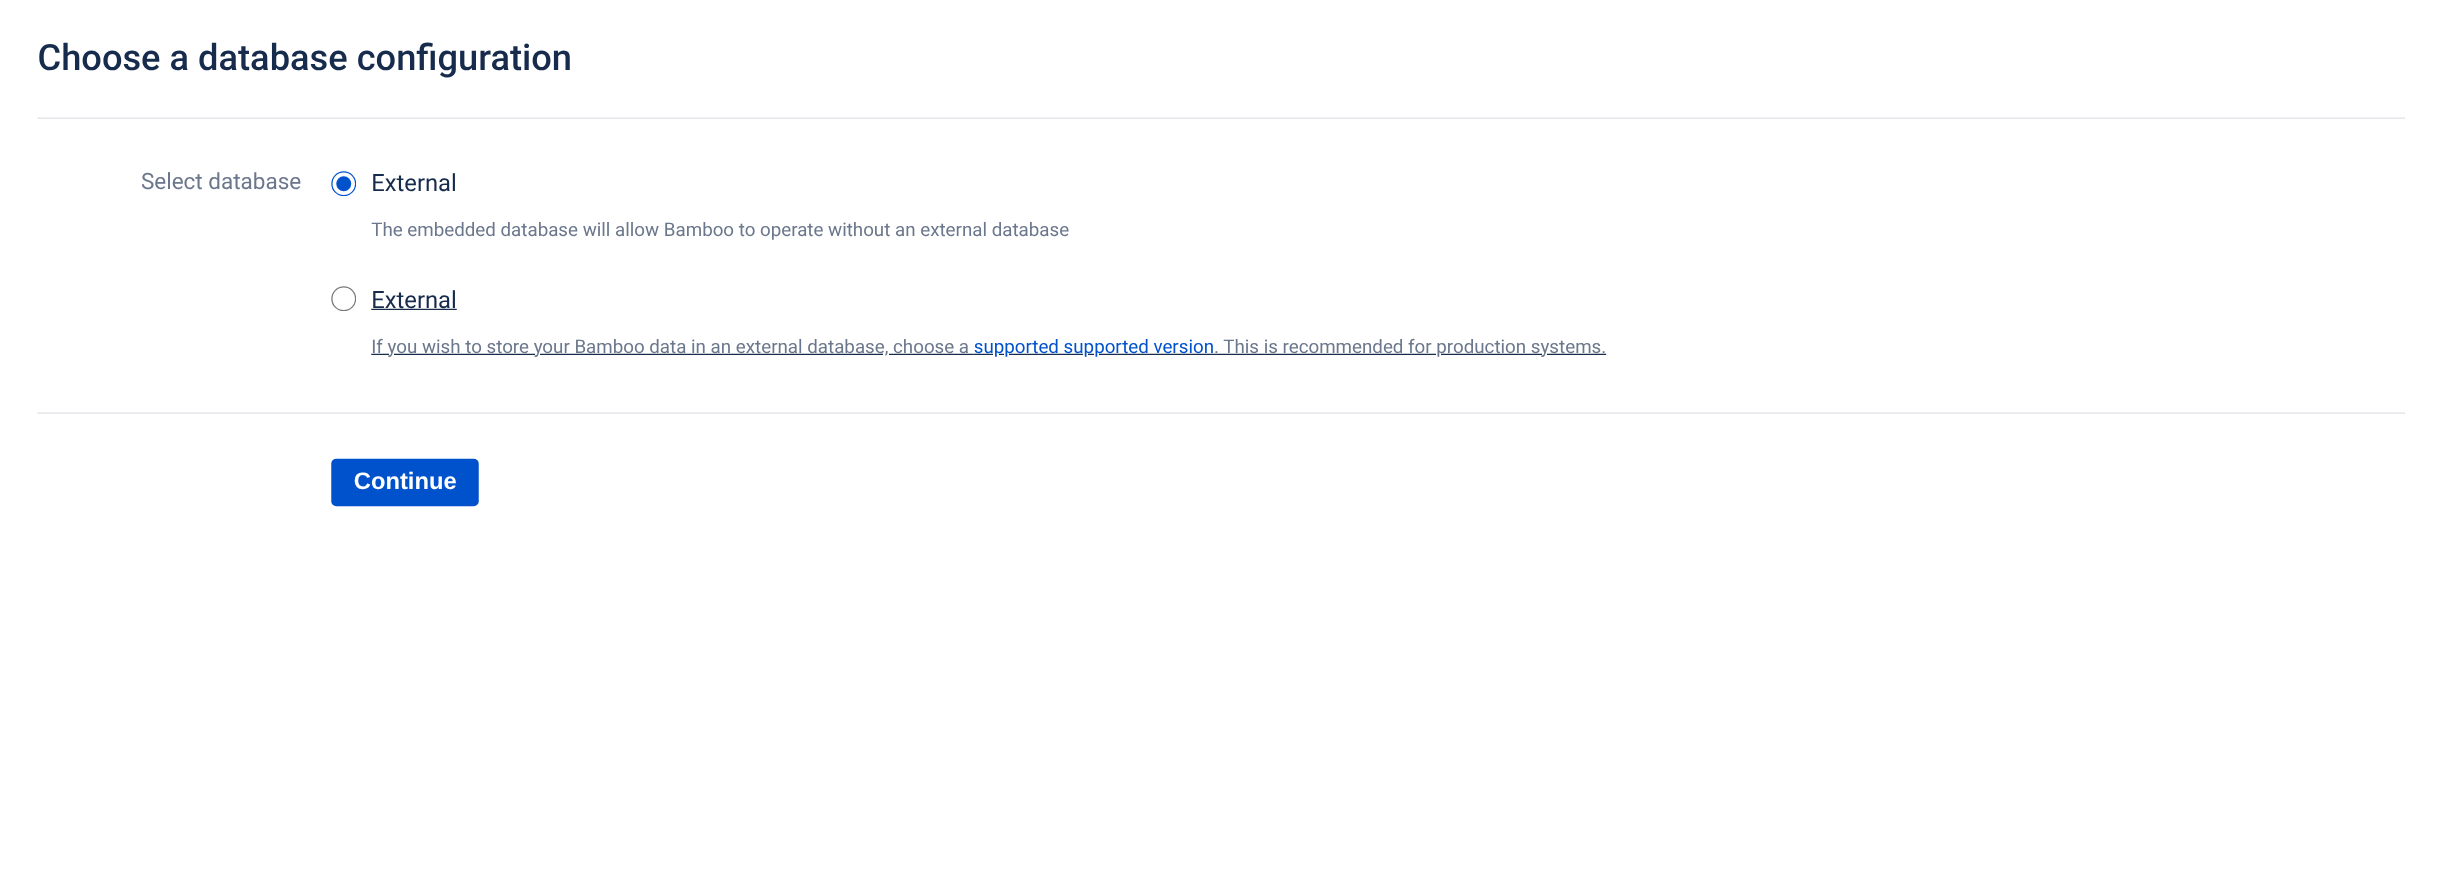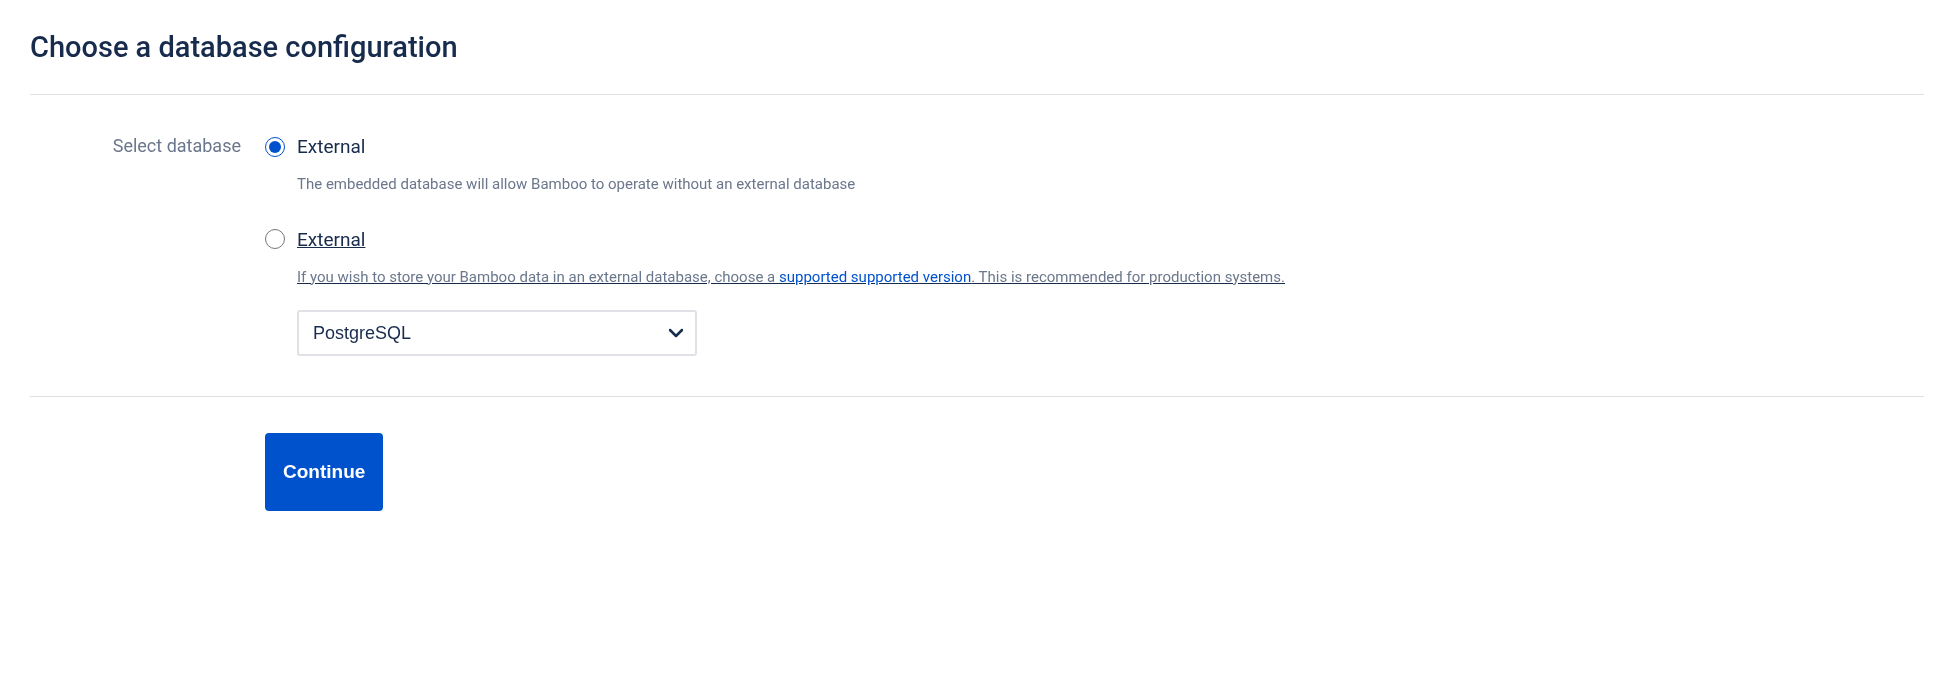--- a/index.html
+++ b/index.html
@@ -108,21 +108,21 @@
     }
     .button-row {
       padding-top: 36px;
       padding-left: 235px;
     }
     .continue-button {
       background: #0052CC;
       color: #ffffff;
       border: none;
       border-radius: 4px;
-      padding: 28px 18px;
+      padding: 8px 18px;
       font-size: 19px;
       font-weight: 600;
       cursor: pointer;
     }
   </style>
 </head>
 <body>
 
 <h1 class="page-title">Choose a database configuration</h1>
 
@@ -143,28 +143,20 @@
 
       <div class="radio-option">
         <div class="radio-line">
           <input type="radio" name="dbtype" class="radio-input" style="">
           <label class="radio-label">External</label>
         </div>
         <div class="radio-description">
           <span>If you wish to store your Bamboo data in an external database, choose a </span><a href="#">supported supported version</a><span>. This is recommended for production systems.</span>
         </div>
 
-        <div class="select-wrapper">
-          <select class="db-select">
-            <option>PostgreSQL</option>
-          </select>
-          <svg class="select-chevron" viewBox="0 0 14 10">
-            <path d="M1 2 L7 8 L13 2" stroke="#172B4D" stroke-width="2.5" fill="none" stroke-linecap="round" stroke-linejoin="round"></path>
-          </svg>
-        </div>
       </div>
 
     </div>
   </div>
 </div>
 
 <hr class="divider">
 
 <div class="button-row">
   <button class="continue-button">Continue</button>

